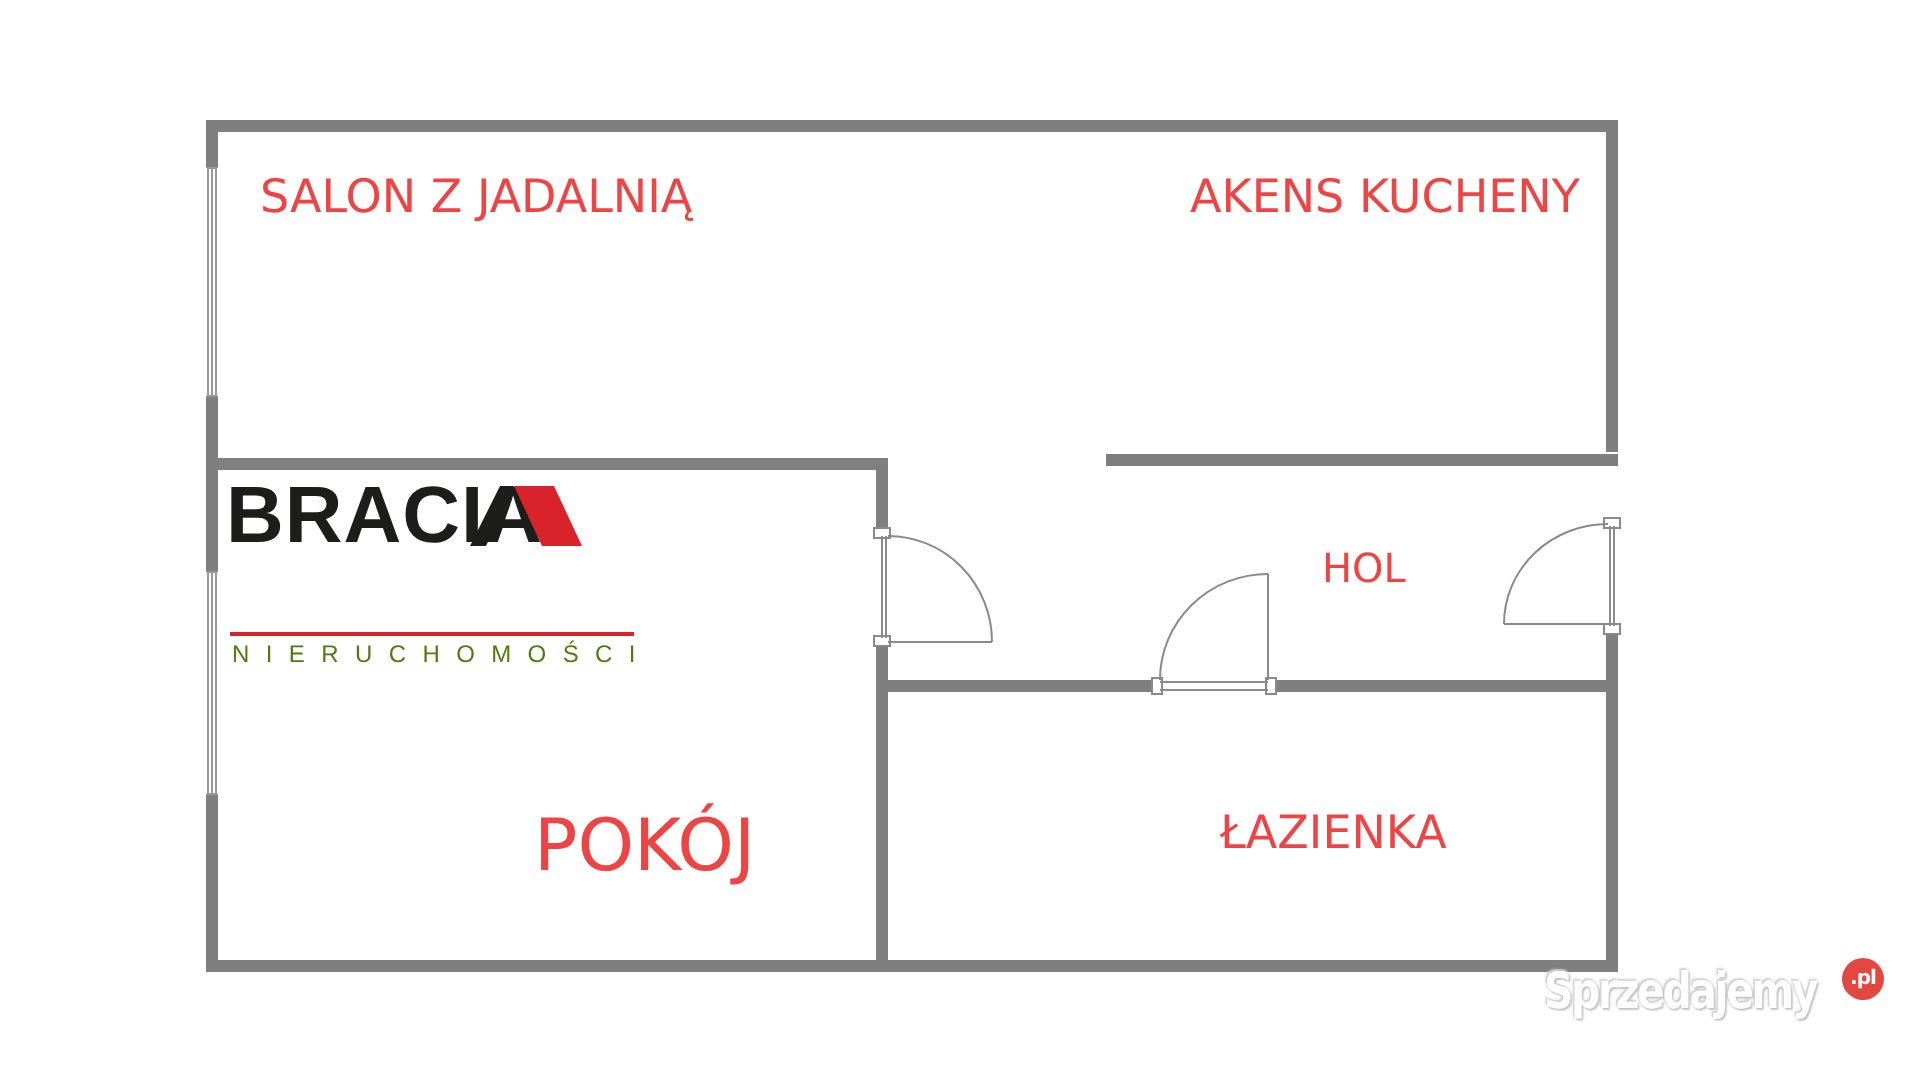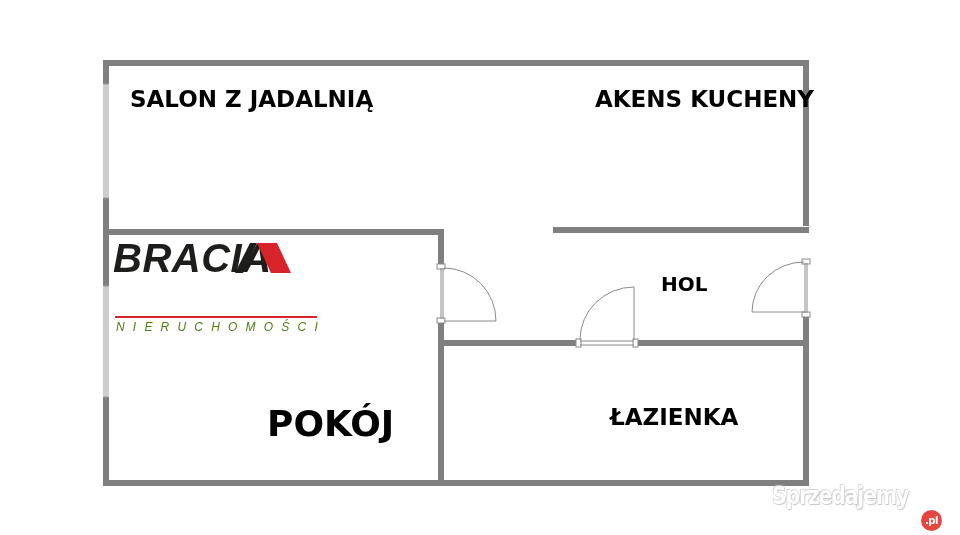--- a/index.html
+++ b/index.html
@@ -1,43 +1,43 @@
 <!DOCTYPE html>
 <html><head>
   <meta charset="utf-8">
   <style>
     html, body { margin: 0; padding: 0; background: #ffffff; }
     body { width: 960px; height: 535px; position: relative; overflow: hidden; font-family: "DejaVu Sans", sans-serif; }
     #plan { position: absolute; left: 0; top: 0; width: 960px; height: 535px; }
     .room-label {
-      position: absolute; font-family: "DejaVu Sans", sans-serif; font-weight: bold; color: #000000;
+      position: absolute; font-family: "DejaVu Sans", sans-serif; font-weight: normal; color: #ef4444;
       white-space: nowrap; letter-spacing: 0px;
     }
-    .logo { position: absolute; left: 113px; top: 238px; width: 215px; height: 95px; font-style: italic; }
+    .logo { position: absolute; left: 113px; top: 238px; width: 215px; height: 95px; }
     .logo-line1, .logo-line2 {
       position: absolute; left: 0; font-family: "Liberation Sans", sans-serif; font-weight: bold;
       color: #1d1d1b; font-size: 40px; line-height: 40px; letter-spacing: 0.5px;
     }
     .logo-line1 { top: 0; }
     .logo-line2 { top: 34px; }
     .logo-rule { position: absolute; left: 2px; top: 78px; width: 202px; height: 2px; background: #d8232a; }
     .logo-sub {
       position: absolute; left: 3px; top: 82px; font-family: "Liberation Sans", sans-serif; font-size: 12px;
       color: #4d7c0f; letter-spacing: 8.2px; line-height: 14px;
     }
     .watermark {
       position: absolute; left: 772px; top: 481px; font-family: "DejaVu Sans", sans-serif; font-weight: bold;
       font-size: 25px; color: #ffffff; letter-spacing: -1.5px;
       text-shadow: 0 0 1px #b9b9b9, 1px 1px 1px #c7c7c7, -1px -1px 1px #d6d6d6;
       transform: scaleX(0.82); transform-origin: left top;
     }
     .watermark-badge {
       position: absolute; left: 921px; top: 479px; width: 21px; height: 21px; border-radius: 50%;
       background: #e4473f; color: #ffffff; font-family: "DejaVu Sans", sans-serif; font-weight: bold;
-      font-size: 10px; line-height: 21px; text-align: center; letter-spacing: -0.5px; margin-top: 31px;
+      font-size: 10px; line-height: 21px; text-align: center; letter-spacing: -0.5px;
     }
   </style>
 </head>
 <body>
 
 <svg id="plan" viewBox="0 0 960 535" xmlns="http://www.w3.org/2000/svg">
   <g fill="#7f7f7f">
 
     <rect x="103" y="60" width="706" height="6"></rect>
 

